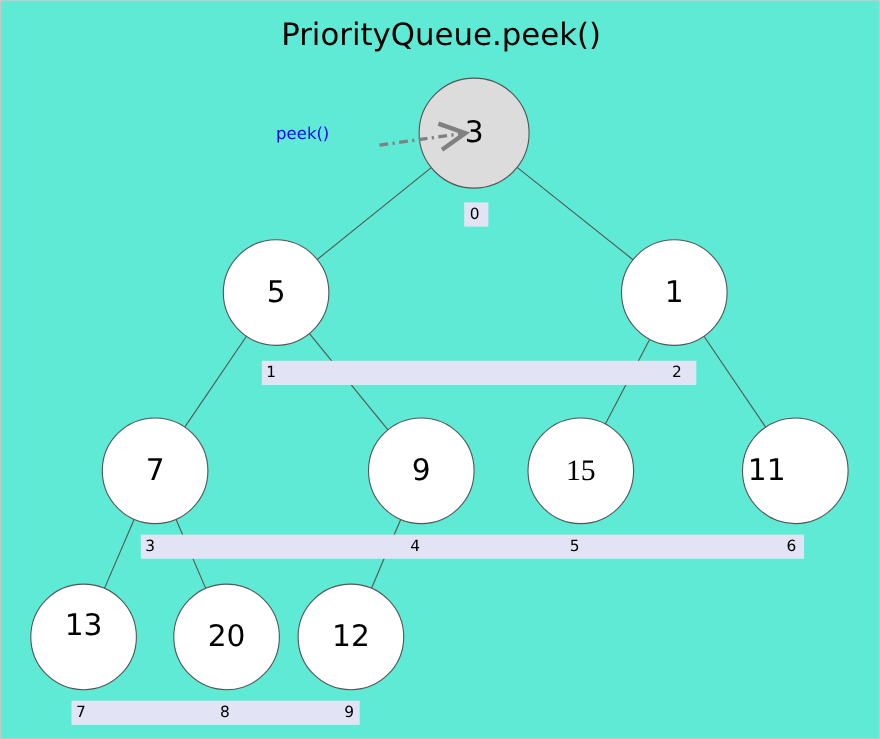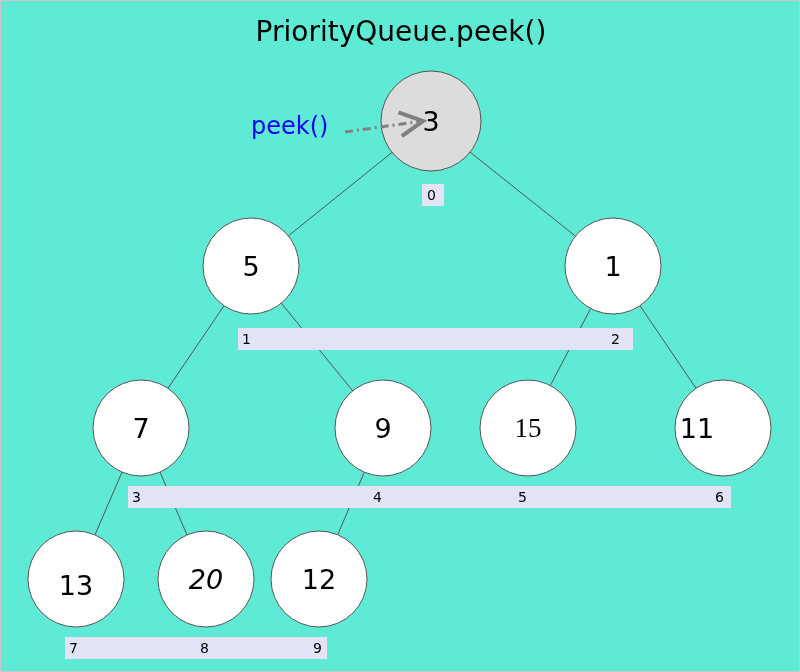--- a/index.html
+++ b/index.html
@@ -53,21 +53,21 @@
     position: absolute;
     font-size: 27px;
     color: #000000;
     text-align: center;
     transform: translate(-50%, -50%);
     white-space: nowrap;
     pointer-events: none;
   }
   .peek-label {
     position: absolute;
-    font-size: 24px;
+    font-size: 15px;
     color: #1400ff;
     white-space: nowrap;
   }
 </style>
 </head>
 <body>
 
 <div id="canvas">
 
   <div id="title">PriorityQueue.peek()</div>
@@ -113,22 +113,22 @@
       <div class="idx" style="left: 312px; top: 636px;">9</div>
     </div>
   <div id="node-labels">
       <div class="node-label" style="left: 430px; top: 120px;">3</div>
       <div class="node-label" style="left: 250px; top: 265px;">5</div>
       <div class="node-label" style="left: 612px; top: 265px;">1</div>
       <div class="node-label" style="left: 140px; top: 427px;">7</div>
       <div class="node-label" style="left: 382px; top: 427px;">9</div>
       <div class="node-label" style="left: 527px; top: 427px; font-family: Liberation Serif, serif;">15</div>
       <div class="node-label" style="left: 696px; top: 427px;">11</div>
-      <div class="node-label" style="left: 75px; top: 584px; text-align: right;">13</div>
-      <div class="node-label" style="left: 205px; top: 578px; font-style: italic;">20</div>
+      <div class="node-label" style="left: 75px; top: 568px; text-align: right;">13</div>
+      <div class="node-label" style="left: 205px; top: 578px;">20</div>
       <div class="node-label" style="left: 318px; top: 578px;">12</div>
     </div>
 
   <svg class="layer" id="annotation-layer">
       <line x1="344" y1="131" x2="422" y2="120" stroke="#808080" stroke-width="3" stroke-dasharray="8 4 2 4"></line>
       <path d="M 400.8406969779854 135.10906666947244 L 422 120 L 397.4874968049818 111.33182907908346" fill="none" stroke="#808080" stroke-width="4" stroke-linecap="butt" stroke-linejoin="miter"></path>
     </svg>
   <div class="peek-label" id="peek-label" style="left: 250px; top: 111px; color: rgb(20, 0, 255);">peek()</div>
 
 </div>

